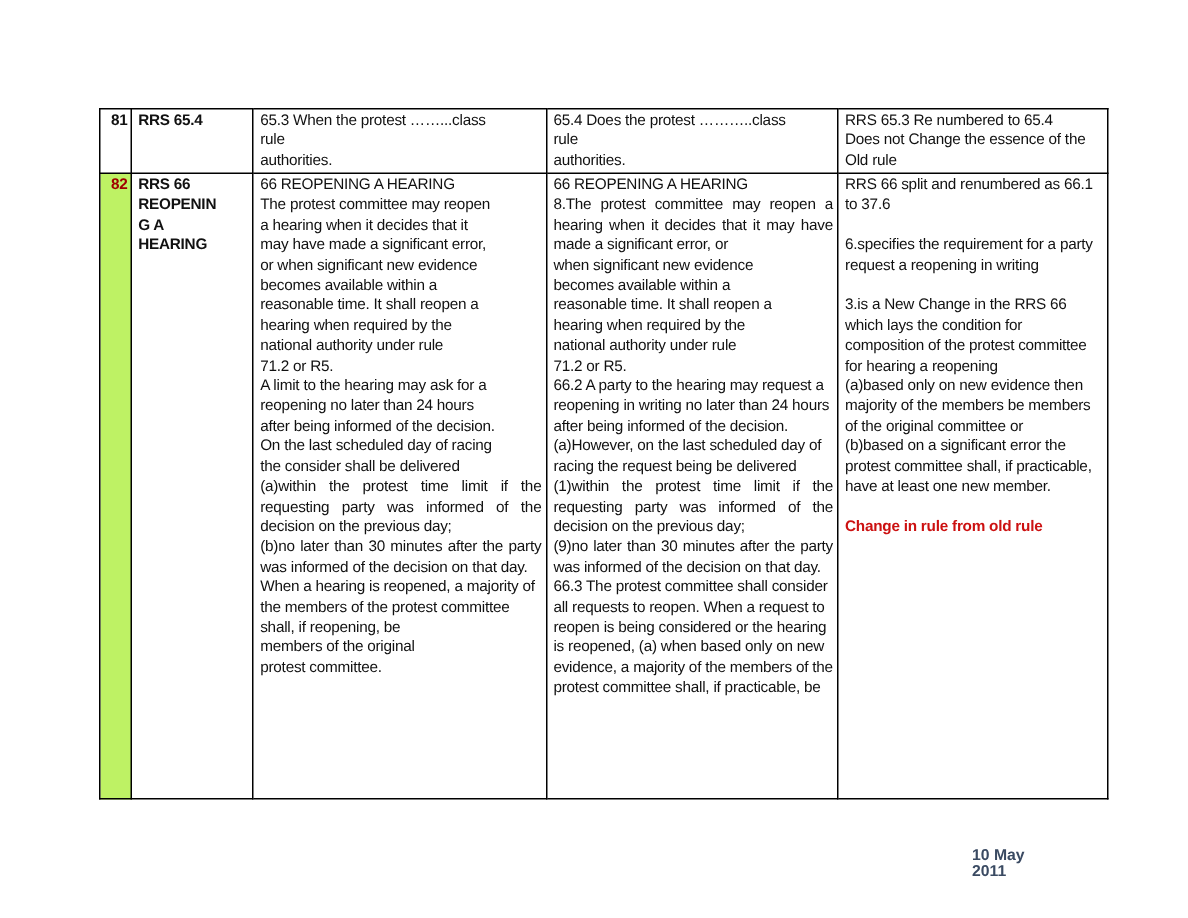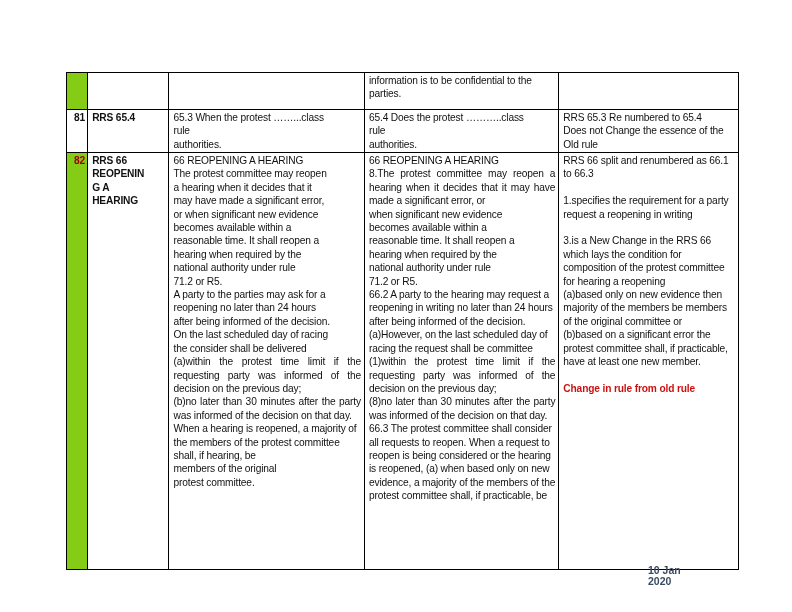--- a/index.html
+++ b/index.html
@@ -2,21 +2,21 @@
 <html><head>
 <meta charset="utf-8">
 <style>
   html, body { margin: 0; padding: 0; background: #ffffff; }
   body { width: 792px; height: 612px; position: relative; overflow: hidden;
          font-family: "Liberation Sans", sans-serif; color: #111; }
   .tbl { position: absolute; left: 66px; top: 72px; border-collapse: collapse;
          table-layout: fixed; width: 673px; }
   .tbl td { border: 1.2px solid #000; vertical-align: top; padding: 1px 3px 0 4px;
             font-size: 10.2px; line-height: 13.4px; letter-spacing: -0.15px; }
-  .tbl td.num { background: #84cc16; font-weight: bold; padding-left: 7px; }
+  .tbl td.num { background: #bef264; font-weight: bold; padding-left: 7px; }
   .tbl td.num.white { background: #ffffff; text-align: center; }
   .num .n82 { color: #a00000; }
   .c1 { width: 20px; } .c2 { width: 77px; } .c3 { width: 185px; }
   .c4 { width: 184px; } .c5 { width: 170px; }
   .tbl td.bold-col { font-weight: bold; margin-top: 44px; }
   b { font-weight: normal; }
   .just { text-align: justify; text-align-last: auto; }
   .red { color: #cc1111; font-weight: bold; }
   .row0 td { height: 35px; }
   .row1 td { height: 41px; }
@@ -31,27 +31,20 @@
 
 <table class="tbl">
   <colgroup>
       <col class="c1">
       <col class="c2">
       <col class="c3">
       <col class="c4">
       <col class="c5">
     </colgroup>
   <tbody>
-      <tr class="row0">
-    <td class="num"></td>
-    <td></td>
-    <td></td>
-    <td>information is to be confidential to the parties.</td>
-    <td></td>
-  </tr>
 
   <tr class="row1">
     <td class="num white">81</td>
     <td class="bold-col">RRS 65.4</td>
     <td>
       <span class="line"><b>65.3</b><span> When the protest ……...class</span></span>
       <span class="line">rule</span>
       <span class="line">authorities.</span>
     </td>
     <td>
@@ -77,58 +70,58 @@
       <b class="line">66 REOPENING A HEARING</b>
       <span class="line">The protest committee may reopen</span>
       <span class="line">a  hearing when it decides that it</span>
       <span class="line">may  have made a significant error,</span>
       <span class="line">or when  significant new evidence</span>
       <span class="line">becomes  available within a</span>
       <span class="line">reasonable time. It  shall reopen a</span>
       <span class="line">hearing when required  by the</span>
       <span class="line">national authority under rule</span>
       <span class="line">71.2 or R5.</span>
-      <span class="line"> A party to the parties may ask for a</span>
+      <span class="line"> A limit to the hearing may ask for a</span>
       <span class="line">reopening no later than 24 hours</span>
       <span class="line">after  being informed of the decision.</span>
       <span class="line">On the  last scheduled day of racing</span>
       <span class="line">the consider  shall be delivered</span>
       <span class="line just">(a)within the protest time limit if the requesting party was informed of the decision on the previous day;</span>
       <span class="line just">(b)no later than 30 minutes after the  party was informed of the decision on that day.</span>
-      <span class="line"><span>When a hearing is reopened, </span><b>a majority  of the members</b><span> of the protest  committee shall, </span><b>if hearing, be</b></span>
+      <span class="line"><span>When a hearing is reopened, </span><b>a majority  of the members</b><span> of the protest  committee shall, </span><b>if reopening, be</b></span>
       <b class="line">members of the original</b>
       <b class="line">protest  committee.</b>
     </td>
     <td>
       <b class="line">66 REOPENING A HEARING</b>
       <span class="line just">8.The protest committee may reopen a hearing when it decides that it may have made a significant error, or</span>
       <span class="line">when significant new evidence</span>
       <span class="line">becomes  available within a</span>
       <span class="line">reasonable time. It  shall reopen a</span>
       <span class="line">hearing when required  by the</span>
       <span class="line">national authority under rule</span>
       <span class="line">71.2 or R5.</span>
       <span class="line"><b>66.2</b><span> A party to the hearing may request  a reopening </span><b>in writing</b><span> no later than 24  hours after being informed of the  decision.</span></span>
-      <span class="line">(a)However, on the last scheduled day  of racing the request shall be committee</span>
+      <span class="line">(a)However, on the last scheduled day  of racing the request being be delivered</span>
       <span class="line just">(1)within the protest time limit if the requesting party was informed of the  decision on the previous day;</span>
-      <span class="line just">(8)no later than 30 minutes after the  party was informed of the decision on  that day.</span>
+      <span class="line just">(9)no later than 30 minutes after the  party was informed of the decision on  that day.</span>
       <span class="line"><b>66.3</b><span> The protest committee shall consider all requests to reopen. When a  request to reopen is being considered  or the hearing is reopened, (a) when  </span><b>based only on new evidence</b><span>, a  </span><b>majority of the members</b><span> of the protest  committee shall, if practicable, be</span></span>
     </td>
     <td>
       <span class="line"><span>RRS 66 </span><b>split and renumbered</b><span> as 66.1</span></span>
-      <span class="line">to 66.3</span>
+      <span class="line">to 37.6</span>
       <span class="gap"></span>
-      <span class="line"><span>1.specifies the requirement for a party request a reopening </span><b>in writing</b></span>
+      <span class="line"><span>6.specifies the requirement for a party request a reopening </span><b>in writing</b></span>
       <span class="gap"></span>
       <span class="line"><b>3.is a New Change</b><span> in the RRS 66  which lays the </span><b>condition for composition of the protest</b><span> committee for hearing a reopening</span></span>
       <span class="line"><span>(a)based </span><b>only on new evidence then majority of the members</b><span> be  members of the </span><b>original committee or</b></span>
       <span class="line"><b>(b)based on a significant error</b><span> the  protest committee shall, if practicable, have </span><b>at least one new</b><span> member.</span></span>
       <span class="gap"></span>
       <span class="line red">Change in rule from old rule</span>
     </td>
   </tr>
 </tbody>
   </table>
 
 <div class="date">
-  <span class="line">10 Jan</span>
-  <span class="line">2020</span>
+  <span class="line">10 May</span>
+  <span class="line">2011</span>
 </div>
 
 </body></html>

